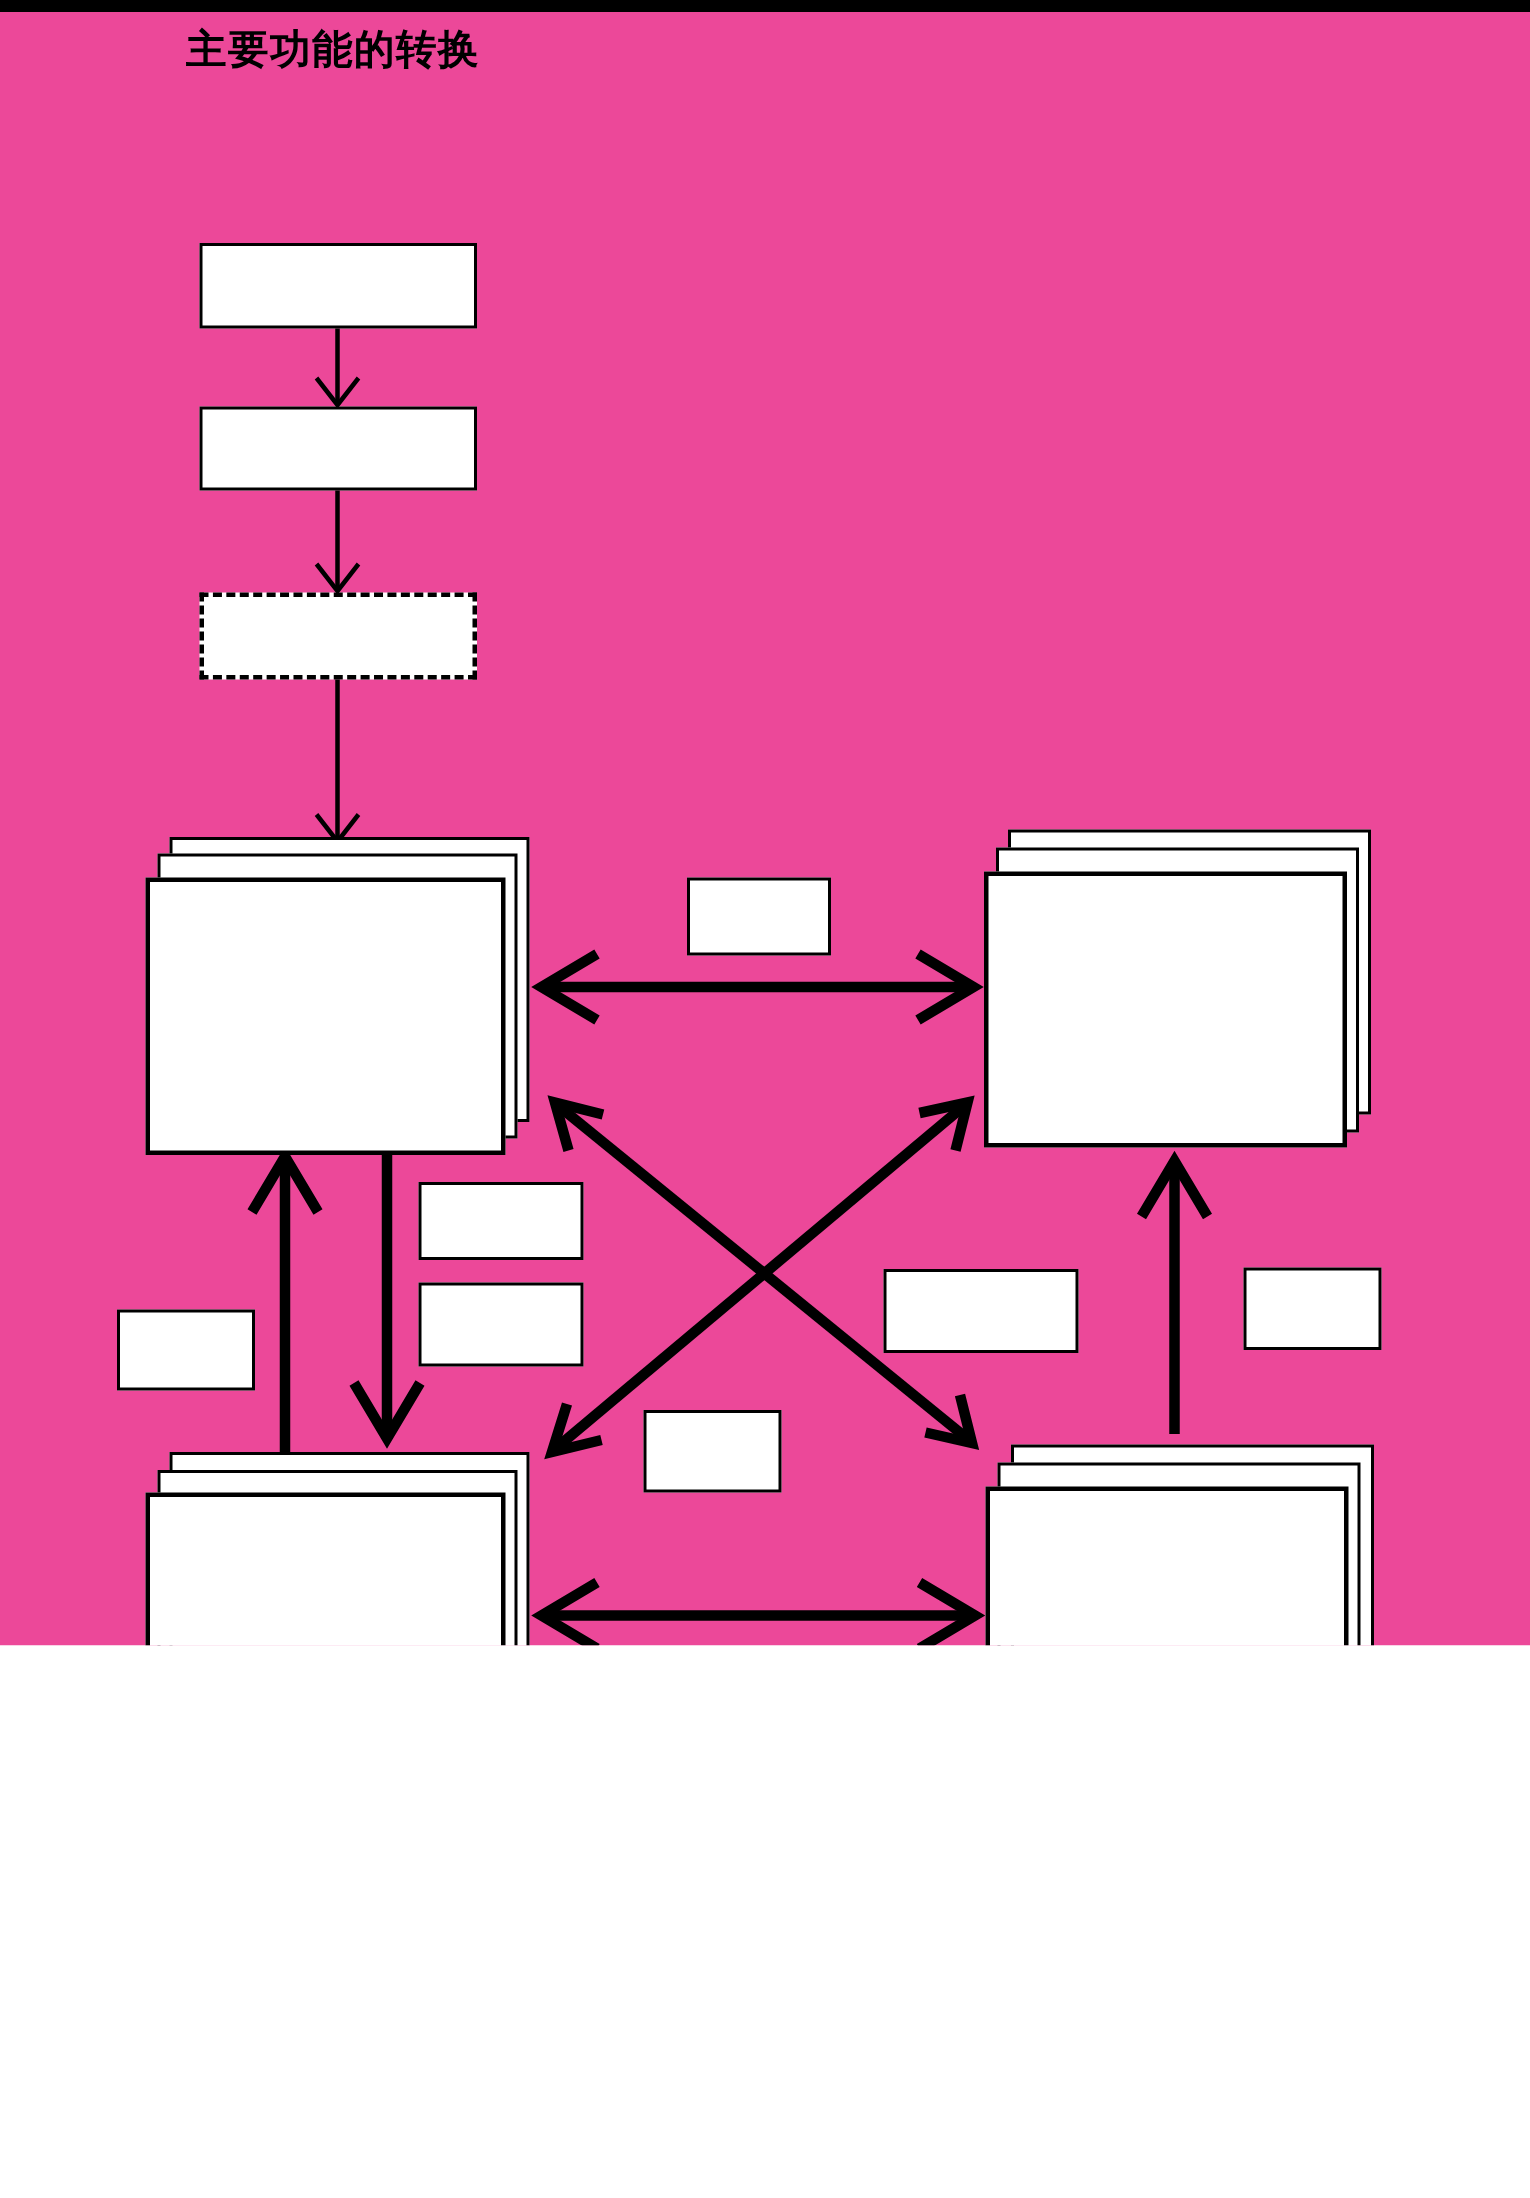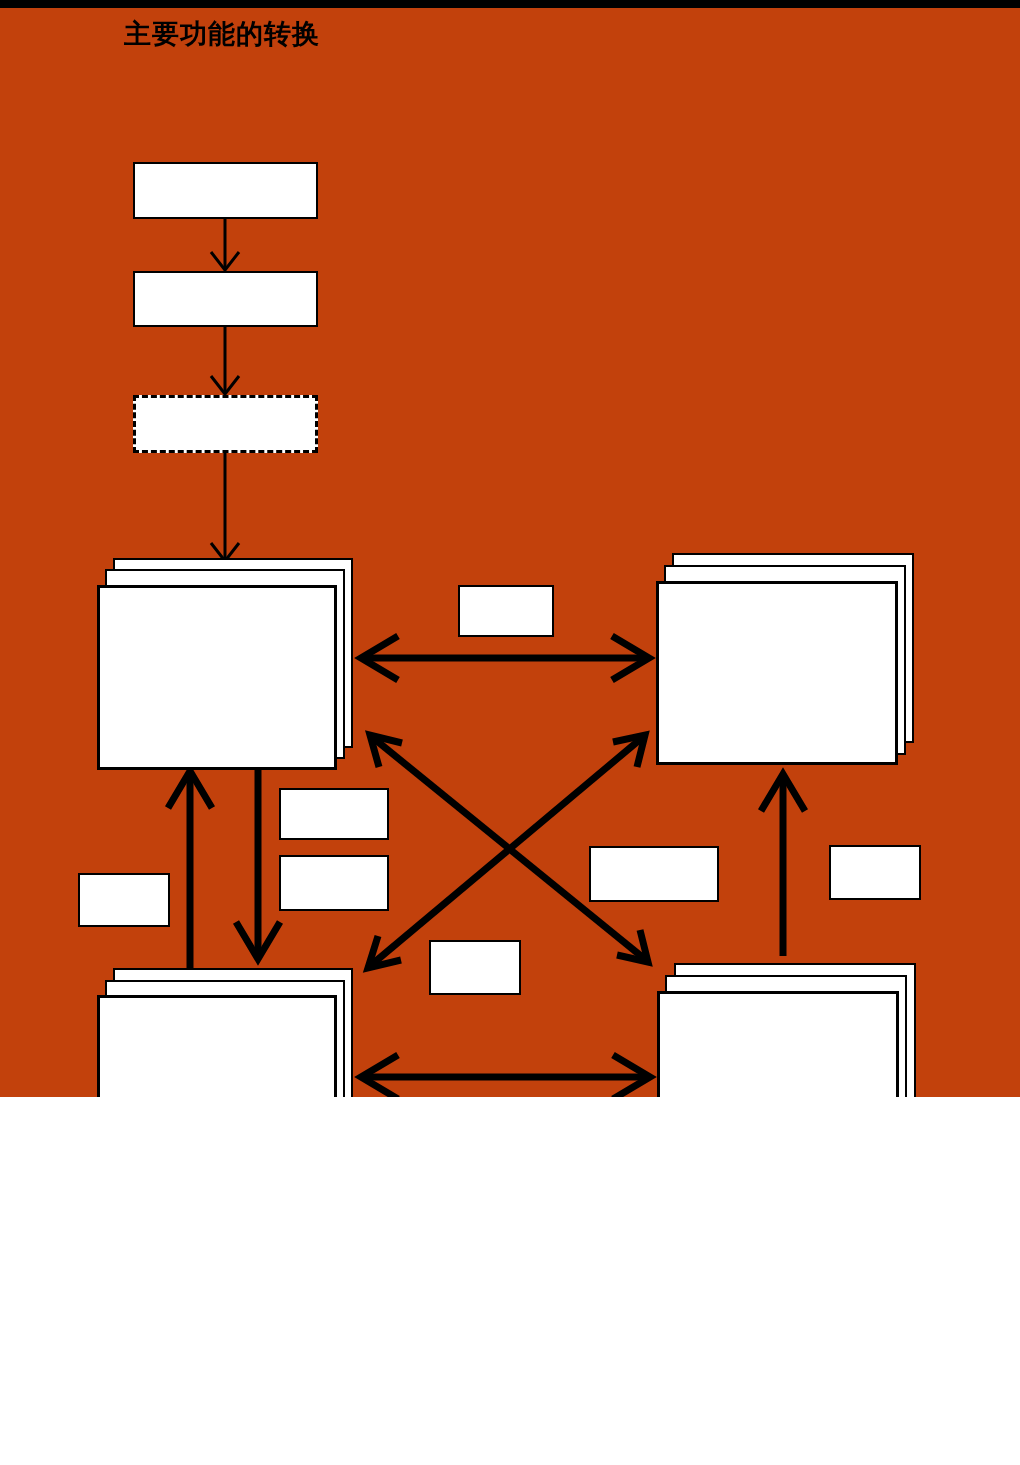--- a/index.html
+++ b/index.html
@@ -7,21 +7,21 @@
     padding: 0;
     background: #ffffff;
   }
   body {
     font-family: "DejaVu Sans", "Liberation Sans", sans-serif;
   }
   #page {
     position: relative;
     width: 1020px;
     height: 1097px;
-    background: #c2410c;
+    background: #ec4899;
     overflow: hidden;
   }
   .rule-top {
     position: absolute;
     left: 0;
     top: 0;
     width: 1020px;
     height: 8px;
     background: #000000;
   }

